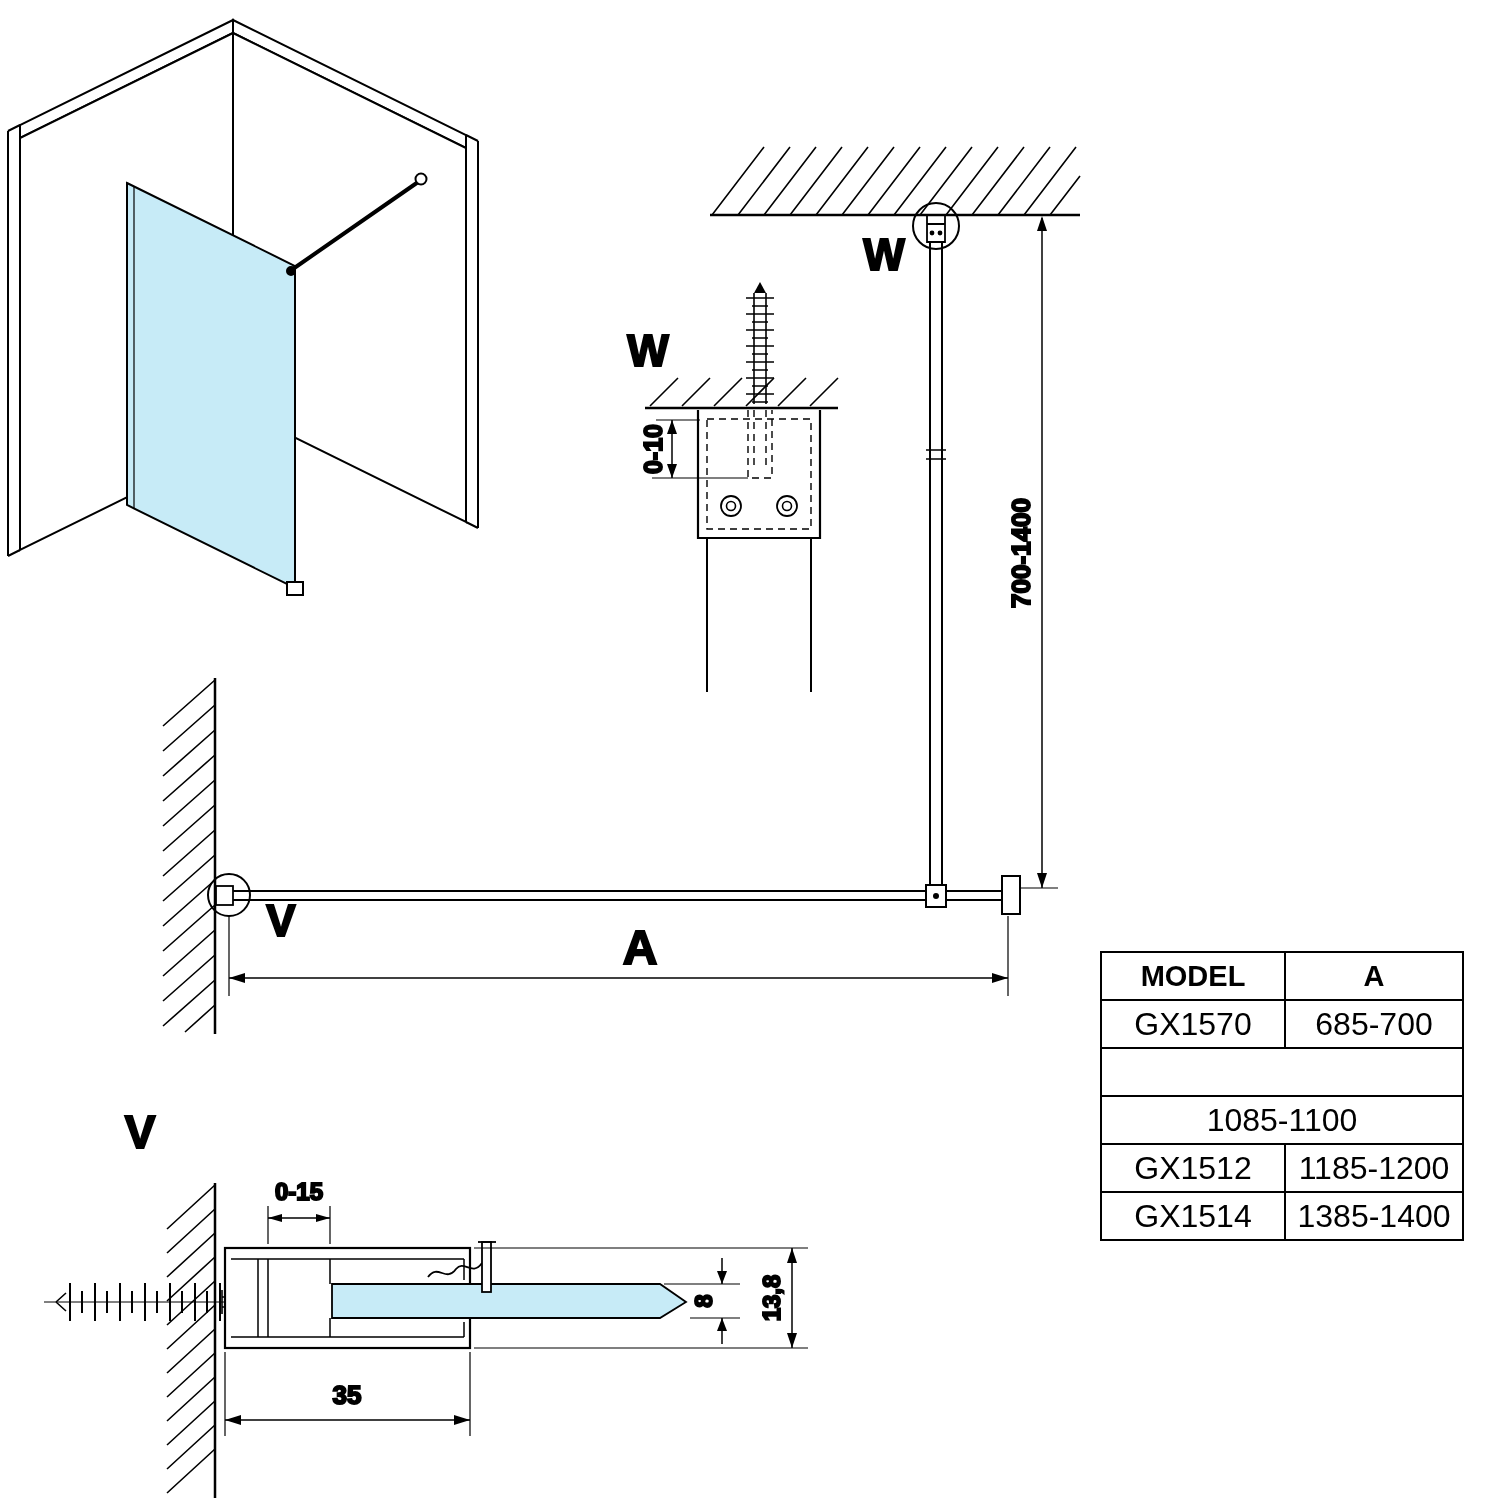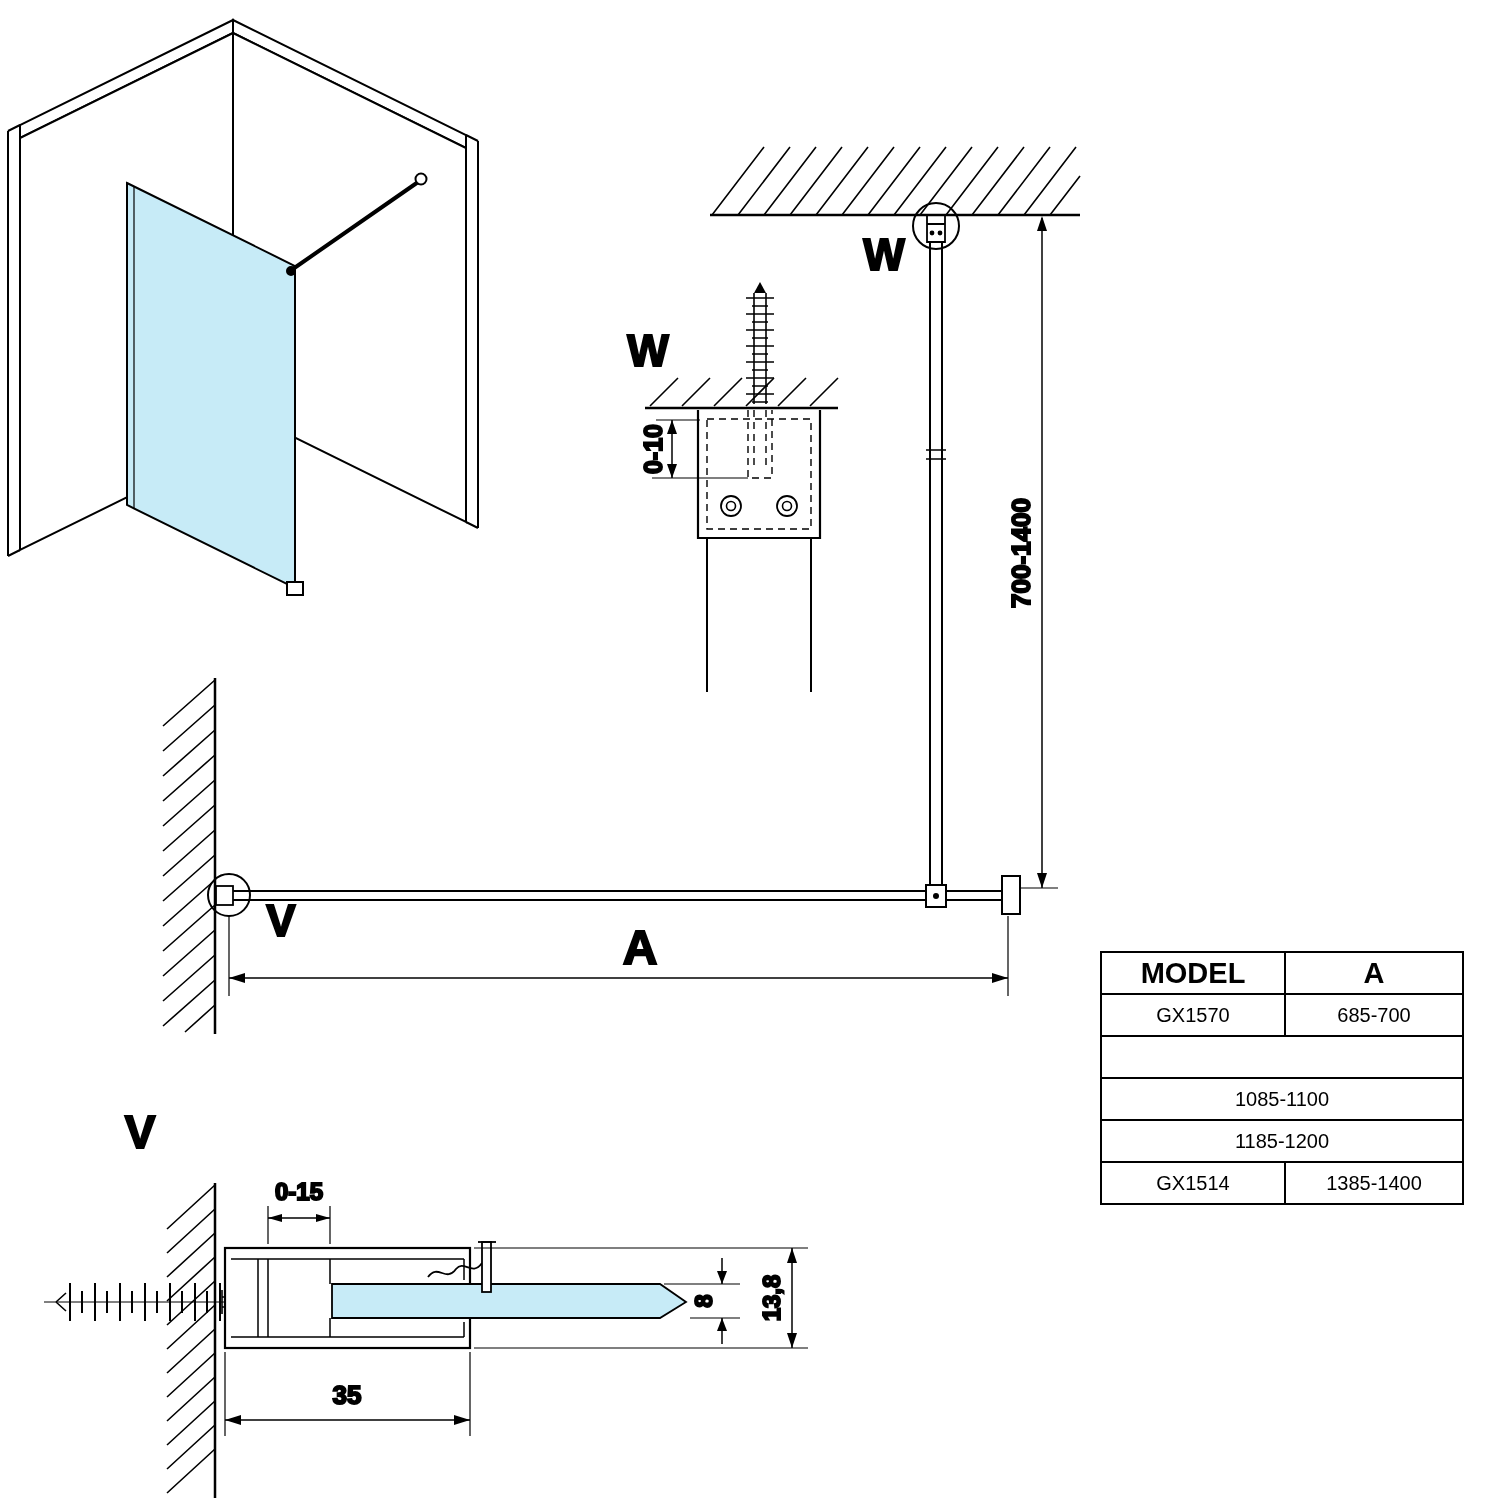--- a/index.html
+++ b/index.html
@@ -4,24 +4,24 @@
 <style>
   html,body{margin:0;padding:0;background:#fff;}
   body{width:1500px;height:1500px;position:relative;overflow:hidden;
        font-family:"Liberation Sans", sans-serif;color:#000;}
   svg{position:absolute;left:0;top:0;}
   svg text{font-family:"Liberation Sans", sans-serif;fill:#000;}
   .big-lbl{font-size:44px;font-weight:bold;}
   .dim-lbl{font-size:25px;font-weight:bold;}
   .spec-table{position:absolute;left:1100px;top:951px;width:360px;
               border:2px solid #000;background:#fff;}
-  .spec-table .tr{display:flex;height:40px;border-top:2px solid #000;}
+  .spec-table .tr{display:flex;height:46px;border-top:2px solid #000;}
   .spec-table .tr:first-child{border-top:none;}
   .spec-table .cell{display:flex;align-items:center;justify-content:center;
-                    font-size:20px;}
+                    font-size:32px;}
   .spec-table .c-model{width:182px;border-right:2px solid #000;}
   .spec-table .c-a{flex:1;}
   .spec-table .th{font-weight:bold;font-size:29px;}
 </style>
 </head>
 <body>
 
 <svg width="1500" height="1500" viewBox="0 0 1500 1500">
 
   <g stroke="#000" fill="none" stroke-width="2">
@@ -184,19 +184,20 @@
   <div class="tr">
     <div class="cell c-model">GX1570</div>
     <div class="cell c-a">685-700</div>
   </div>
   <div class="tr">
   </div>
   <div class="tr">
     <div class="cell c-a">1085-1100</div>
   </div>
   <div class="tr">
+    <div class="cell c-model">GX1512</div>
     <div class="cell c-a">1185-1200</div>
   </div>
   <div class="tr">
     <div class="cell c-model">GX1514</div>
     <div class="cell c-a">1385-1400</div>
   </div>
 </div>
 
 </body></html>

